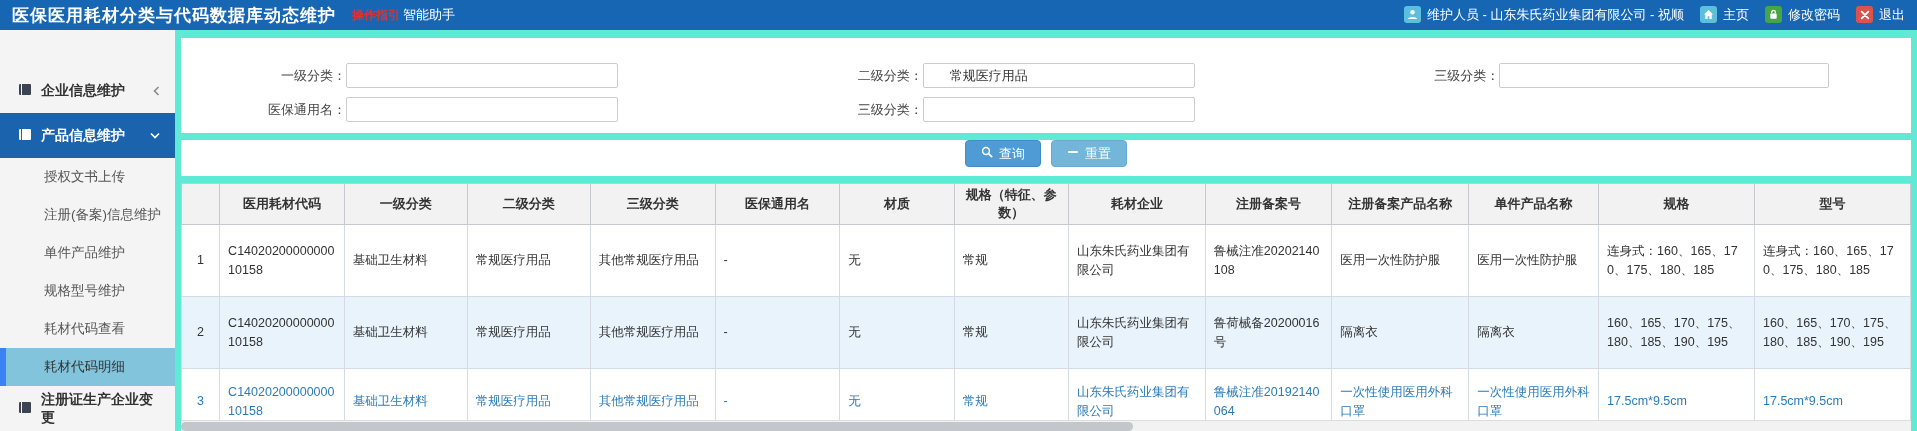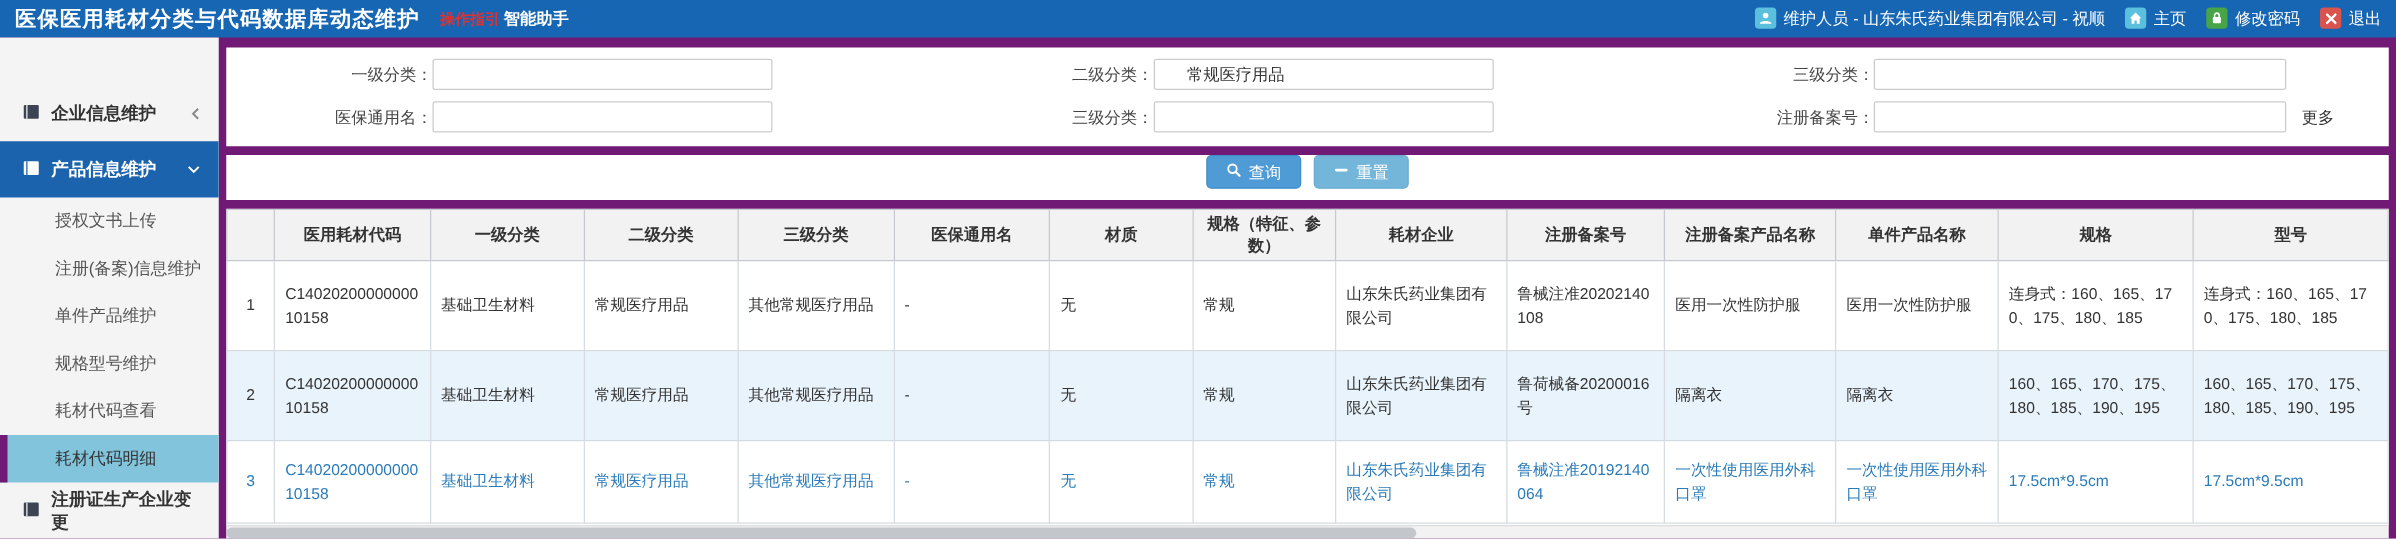--- a/index.html
+++ b/index.html
@@ -1,45 +1,45 @@
 <!DOCTYPE html>
 <html><head>
 <meta charset="utf-8">
 <style>
   * { box-sizing: border-box; }
   html,body { margin:0; padding:0; }
   body { font-family:"Liberation Sans","DejaVu Sans",sans-serif; }
-  .app { width:1917px; height:431px; overflow:hidden; background:#701a75; display:flex; flex-direction:column; position:relative; }
+  .app { width:1917px; height:431px; overflow:hidden; background:#5eead4; display:flex; flex-direction:column; position:relative; }
 
   
   .topbar { flex:0 0 30px; height:30px; background:#1666b3; display:flex; align-items:center; color:#fff; padding:0 12px; }
   .topbar .title { font-size:17px; font-weight:bold; letter-spacing:1px; }
   .guide-link { color:#e03131; font-size:12px; font-weight:bold; margin-left:16px; cursor:pointer; }
-  .assistant-link { color:#fff; font-size:13px; margin-left:3px; cursor:pointer;font-weight:bold; }
+  .assistant-link { color:#fff; font-size:13px; margin-left:3px; cursor:pointer; }
   .topbar-right { margin-left:auto; display:flex; align-items:center; gap:16px; font-size:13px; }
   .top-action { display:inline-flex; align-items:flex-start; cursor:pointer; white-space:nowrap; }
   .icon-sq { width:17px; height:17px; border-radius:3px; display:inline-flex; align-items:center; justify-content:center; margin-right:6px; flex:0 0 17px; }
   .sq-blue { background:#5bc0de; } .sq-green { background:#47a447; } .sq-red { background:#d9534f; }
 
   
   .body-row { flex:1; display:flex; min-height:0; }
 
   
   .sidebar { flex:0 0 175px; background:#f4f4f4; padding-top:38px; overflow:hidden; }
   .side-item { height:45px; display:flex; align-items:center; padding:0 14px 0 18px; font-size:14px; color:#333; cursor:pointer;font-weight:bold; }
   .side-item .lbl { margin-left:9px; }
   .side-item .chev { margin-left:auto; display:inline-flex; }
   .side-item.active { background:#1b63ad; color:#fff; }
   .sub-item { height:38px; line-height:38px; padding-left:44px; font-size:13.5px; color:#555; cursor:pointer; white-space:nowrap; }
-  .sub-item.active { background:#82c4dc; color:#333; border-left:6px solid #701a75; padding-left:38px; }
+  .sub-item.active { background:#82c4dc; color:#333; border-left:6px solid #3b82f6; padding-left:38px; }
 
   
   .main { flex:1; min-width:0; display:flex; flex-direction:column; padding:8px 6px 0 6px; }
   .search-panel { background:#fff; padding:9px 0 11px 0; margin-bottom:7px; }
-  .form-grid { display:grid; grid-template-columns:1fr 1fr 1fr; row-gap:9px; }
+  .form-grid { display:grid; grid-template-columns:1fr 1fr 1fr; row-gap:9px;margin-top:16px; }
   .field { display:flex; align-items:center; }
   .field label { flex:0 0 165px; text-align:right; font-size:13px; color:#444; white-space:nowrap; }
   .field input { height:25px; width:272px; border:1px solid #ccc; border-radius:2px; background:#fff; font-size:13px; color:#333; padding:0 6px; font-family:inherit; }
   .field.wide input { width:330px; }
   .indented { text-indent:20px; }
   .more-link { font-size:13px; color:#333; margin-left:12px; cursor:pointer; }
 
   .btn-bar { background:#fff; flex:0 0 36px; display:flex; align-items:flex-start; justify-content:center; gap:10px; margin-bottom:7px; }
   .btn { height:27px; padding:0 15px; border-radius:4px; color:#fff; font-size:13px; display:inline-flex; align-items:center; gap:6px; cursor:pointer; border:1px solid transparent; }
   .btn-query { background:#4f9bd5; border-color:#3f8dc9; }
@@ -170,25 +170,20 @@
             <label>三级分类：</label>
             <input value="" style="">
           </div>
           <div class="field">
             <label>医保通用名：</label>
             <input value="" style="">
           </div>
           <div class="field">
             <label>三级分类：</label>
             <input value="" style="">
-          </div>
-          <div class="field wide">
-            <label>注册备案号：</label>
-            <input value="" style="">
-            <span class="more-link">更多</span>
           </div>
         </div>
       </div>
 
       <div class="btn-bar">
         <span class="btn btn-query">
           <span>
             <svg width="12" height="12" viewBox="0 0 12 12">
                 <circle cx="5" cy="5" r="3.4" fill="none" stroke="#fff" stroke-width="1.5"></circle>
                 <path d="M7.6 7.6 L10.6 10.6" stroke="#fff" stroke-width="1.8" stroke-linecap="round"></path>

